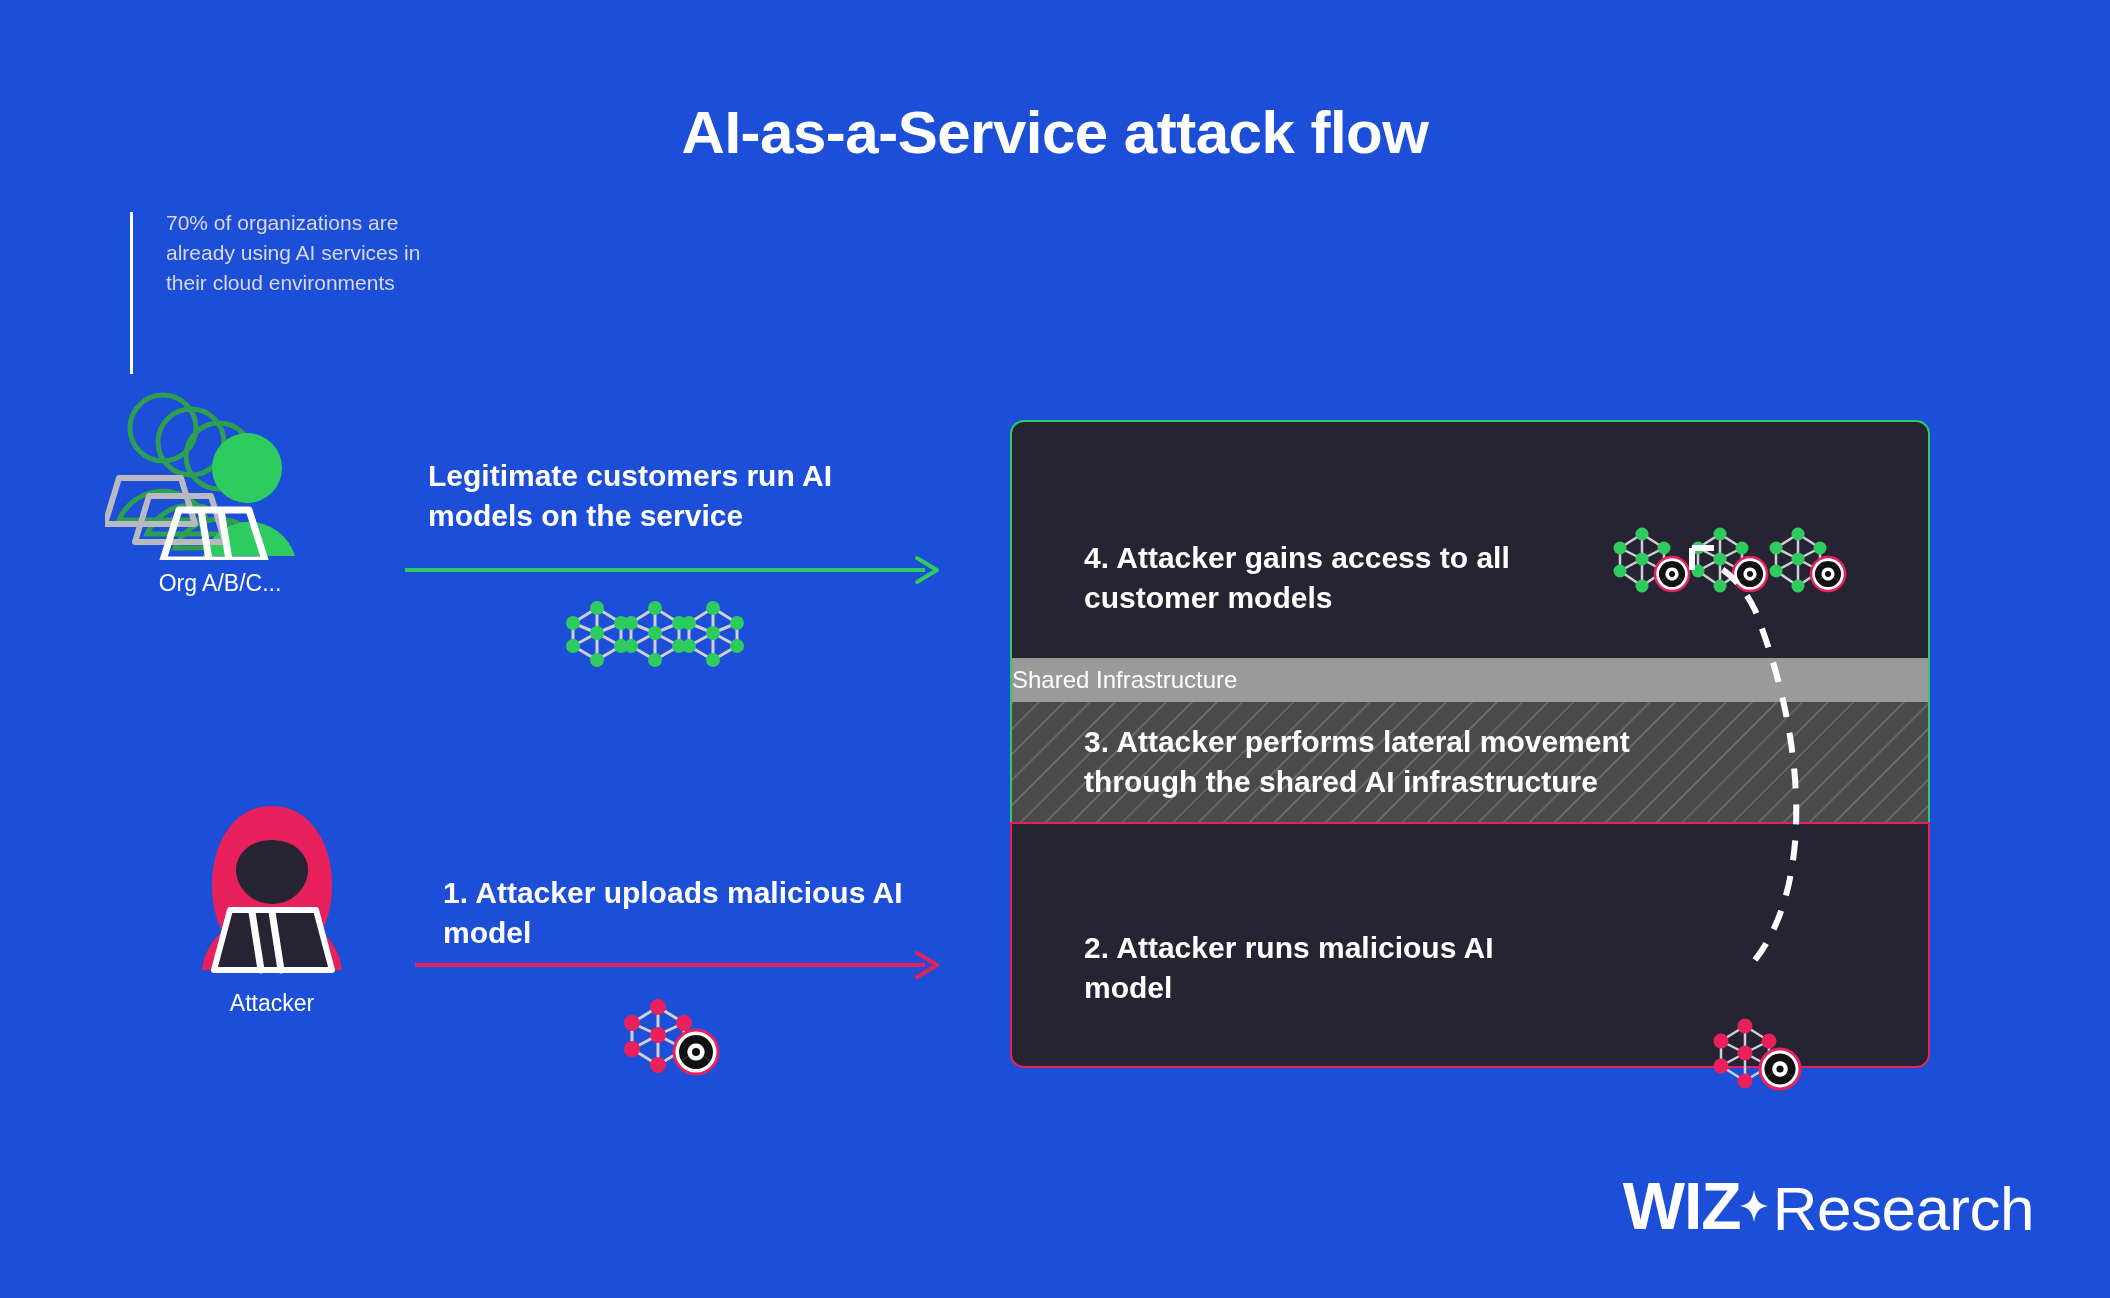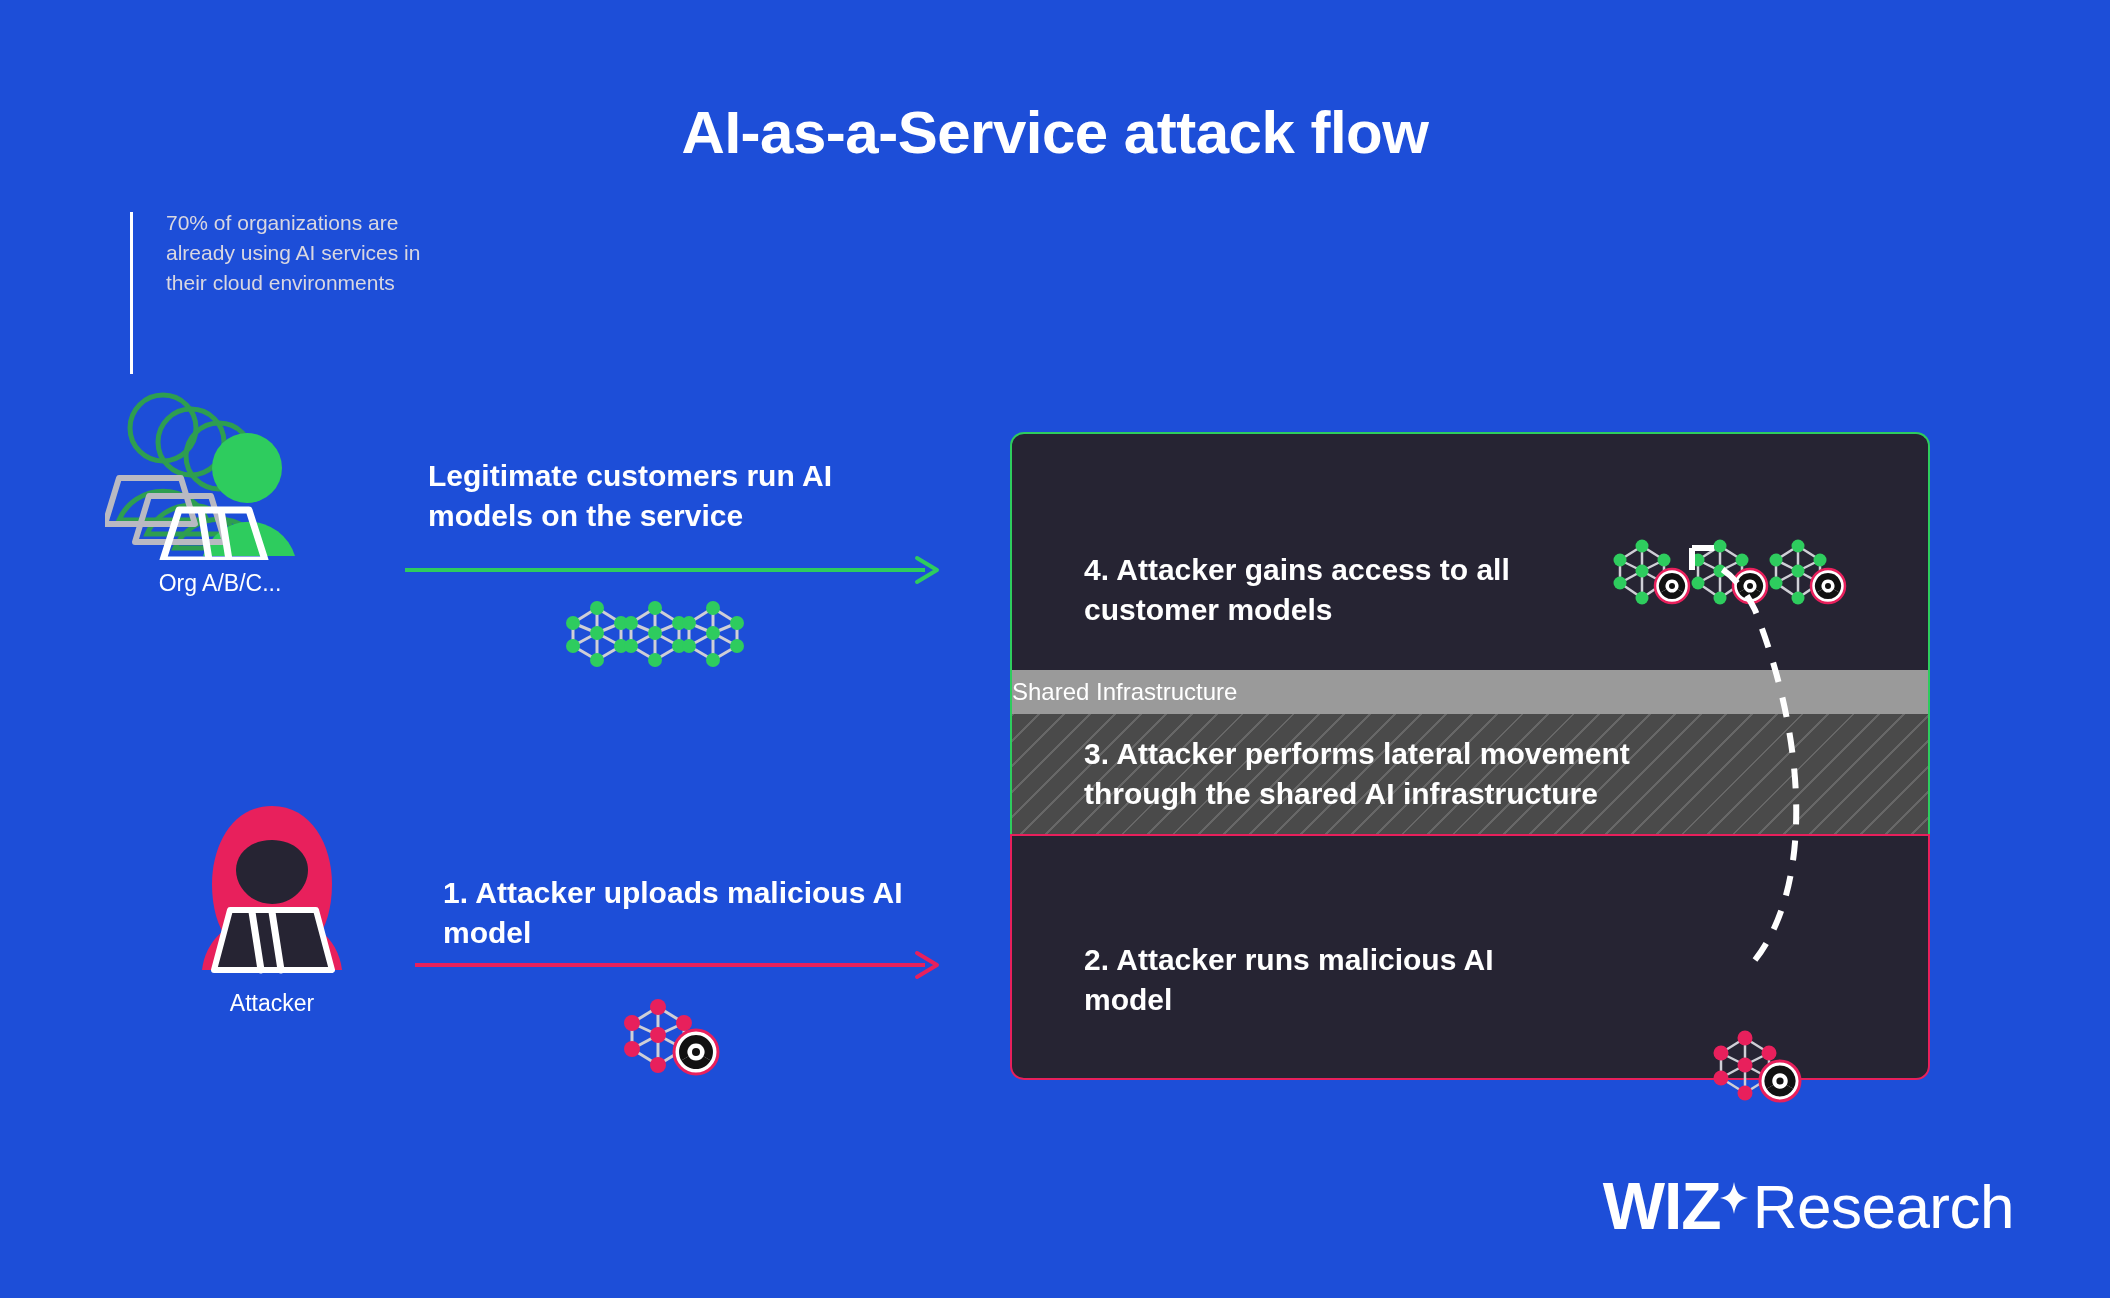--- a/index.html
+++ b/index.html
@@ -101,21 +101,21 @@
     width: 740px;
     text-align: center;
     font-size: 27px;
     line-height: 1.38;
     color: #cfcddb;
   }
 
   #platform {
     position: absolute;
     left: 1010px;
-    top: 432px;
+    top: 420px;
     width: 920px;
     height: 648px;
   }
 
   .zone {
     position: absolute;
     left: 0;
     width: 920px;
     box-sizing: border-box;
   }
@@ -196,24 +196,24 @@
     left: 1010px;
     top: 420px;
     width: 920px;
     height: 648px;
     pointer-events: none;
   }
 
   
   #wiz-logo {
     position: absolute;
-    right: 96px;
+    right: 76px;
     bottom: 54px;
     display: flex;
-    align-items: center;
+    align-items: flex-end;
     margin-top: 16px;
   }
   #wiz-logo .wiz-word {
     font-size: 66px;
     font-weight: bold;
     letter-spacing: -1px;
     color: #ffffff;
   }
   #wiz-logo .sparkle { margin-left: -4px; margin-right: 2px; }
   #wiz-logo .research-word {

